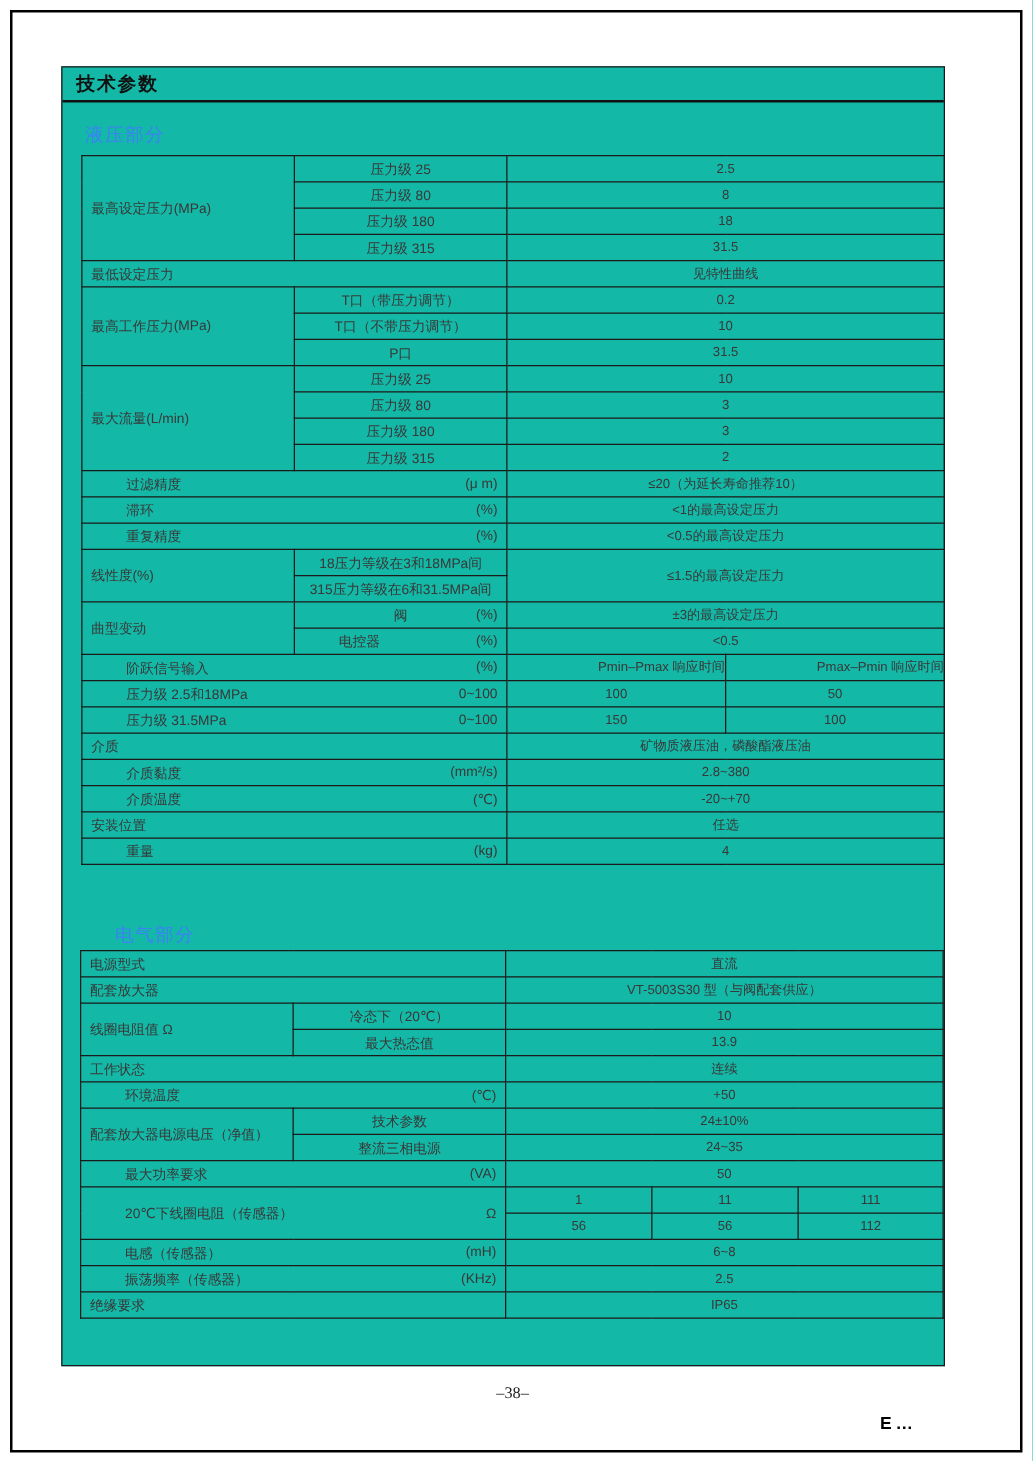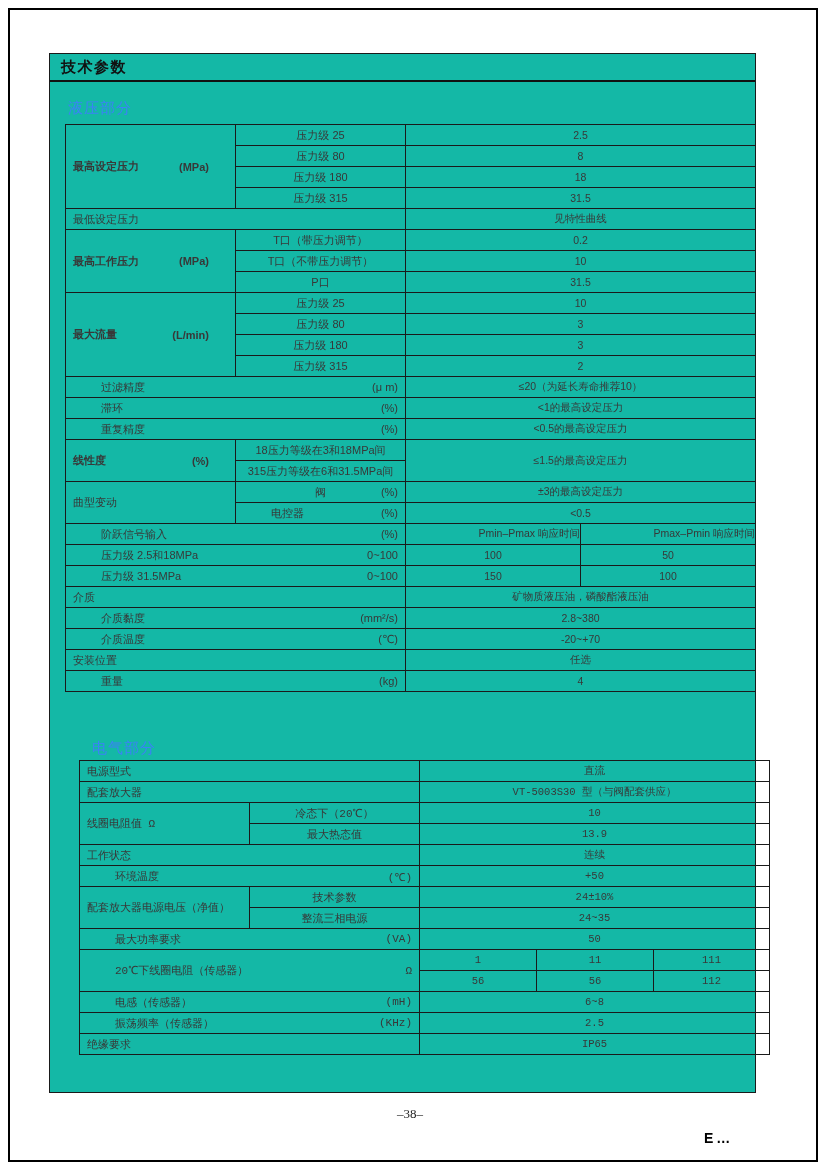--- a/index.html
+++ b/index.html
@@ -12,29 +12,29 @@
   .frame{position:absolute;left:49px;top:53px;width:707px;height:1040px;
     border:1px solid #1a1a1a;box-sizing:border-box;background:#14b8a6;}
   .titleband{height:26px;border-bottom:2px solid #111;display:flex;align-items:center;}
   .title{font-size:15px;font-weight:bold;color:#111;padding-left:11px;letter-spacing:1.5px;}
   .sec{position:absolute;font-size:15px;color:#3b82f6;letter-spacing:1px;}
   #sec-hyd{left:68px;top:99px;}
   #sec-elec{left:68px;top:739px;margin-left:24px;}
   table{border-collapse:collapse;table-layout:fixed;position:absolute;width:690px;
     font-size:11px;color:#383838;}
   #hyd-table{left:65px;top:124px;}
-  #elec-table{left:79px;top:760px;font-family:Liberation Mono, monospace;}
+  #elec-table{left:64px;top:760px;}
   tr{height:21px;}
   td{border:1px solid #1a1a1a;padding:0;overflow:hidden;white-space:nowrap;}
   .lab{padding-left:7px;text-align:left;margin-left:8px;}
   .cen{text-align:center;}
   .val{text-align:center;font-size:10.5px;}
   .hdr{text-align:right;font-size:10.5px;}
   .lu{display:flex;justify-content:space-between;align-items:center;padding:0 7px;height:20px;margin-left:28px;}
-  .gu{display:flex;justify-content:space-between;align-items:center;padding:0 26px 0 7px;height:20px;font-weight:bold;}
+  .gu{display:flex;align-items:center;padding:0 26px 0 7px;height:20px;}
   .g3{display:grid;grid-template-columns:1fr auto 1fr;align-items:center;padding:0 7px;height:20px;}
   .g3 .right{text-align:right;}
   .footer-page{position:absolute;top:1106px;left:10px;width:800px;text-align:center;
     font-family:"Liberation Serif","DejaVu Serif",serif;font-size:13px;color:#222;}
   .corner{position:absolute;top:1130px;left:704px;font-weight:bold;font-size:14px;
     letter-spacing:3px;color:#000;}
 </style>
 </head>
 <body>
 

